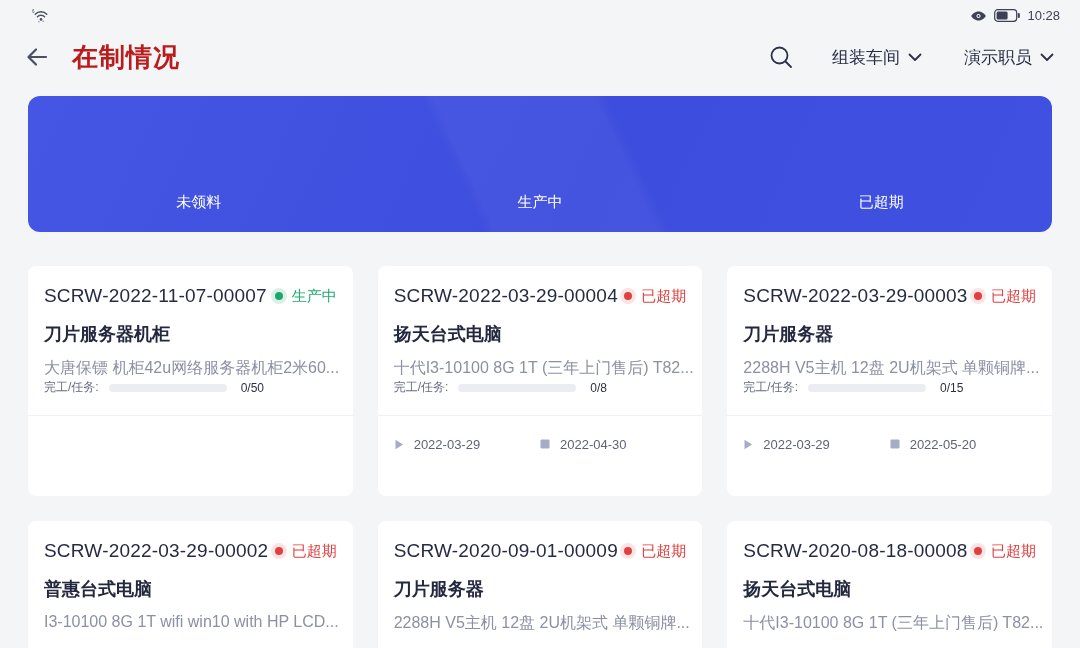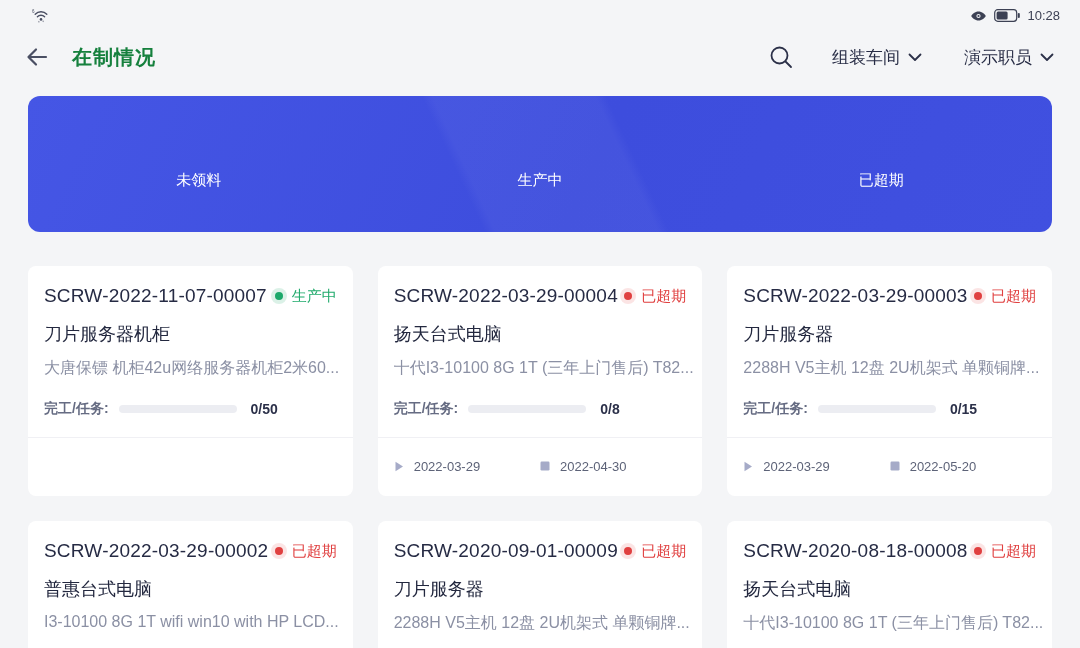--- a/index.html
+++ b/index.html
@@ -18,38 +18,38 @@
   }
   .sb-right { display: flex; align-items: center; gap: 7px; }
   .sb-time { font-size: 13px; color: #3c4154; }
 
   
   .header {
     display: flex; align-items: center;
     padding: 8px 26px 0 24px; height: 54px;
   }
   .page-title {
-    margin: 0 12px 0 22px; font-size: 20px; font-weight: 700;
-    color: #15803d; letter-spacing: 1px;
+    margin: 0 12px 0 22px; font-size: 26px; font-weight: 700;
+    color: #b91c1c; letter-spacing: 1px;
   }
   .header-right { margin-left: auto; display: flex; align-items: center; }
   .search-btn { margin-right: 38px; display: flex; align-items: center; cursor: pointer; }
   .dropdown {
     display: flex; align-items: center; cursor: pointer;
     font-size: 17px; color: #272c45;
   }
   .dropdown + .dropdown { margin-left: 42px; }
   .dropdown .chev { margin-left: 8px; }
 
   
   .banner {
     margin: 16px 28px 0; height: 136px; border-radius: 12px;
     background: linear-gradient(115deg, #4556e5 0%, #3d4ddd 55%, #4050e0 100%);
     position: relative; overflow: hidden;
-    display: flex; align-items: flex-end; padding-bottom: 42px;
+    display: flex; align-items: flex-end; padding-bottom: 20px;
   }
   .banner::before {
     content: ""; position: absolute; inset: 0;
     background: linear-gradient(65deg, rgba(255,255,255,0) 42%, rgba(255,255,255,0.04) 43%, rgba(255,255,255,0.04) 58%, rgba(255,255,255,0) 59%);
     pointer-events: none;
   }
   .tab {
     flex: 1; text-align: center; color: #ffffff; font-size: 15px;
     cursor: pointer; position: relative; z-index: 1;
   }
@@ -70,31 +70,31 @@
   .order { font-size: 19px; color: #262b44; letter-spacing: 0.2px; }
   .status { display: flex; align-items: center; font-size: 15px; white-space: nowrap; }
   .dot { width: 8px; height: 8px; border-radius: 50%; margin: 0 9px 0 4px; }
   .status.producing { color: #22ab6d; }
   .status.producing .dot { background: #1ca86a; box-shadow: 0 0 0 4px rgba(28,168,106,0.16); }
   .status.overdue { color: #e04040; }
   .status.overdue .dot { background: #e04040; box-shadow: 0 0 0 4px rgba(224,64,64,0.14); }
 
   .card-title {
     padding: 0 16px; margin-top: 15px;
-    font-size: 18px; font-weight: 400; color: #23283f;
+    font-size: 18px; font-weight: 700; color: #23283f;
     white-space: nowrap; overflow: hidden;
   }
   .card-desc {
     padding: 0 16px; margin-top: 12px;
     font-size: 16px; color: #8b90a4;
     white-space: nowrap; overflow: hidden;
   }
   .progress-row {
-    padding: 0 16px; margin-top: 21px;
-    display: flex; align-items: center; font-size: 14px; font-weight: bold;
+    padding: 0 16px; 
+    display: flex; align-items: center; font-size: 12px;
   }
   .plabel { color: #666c83; white-space: nowrap; }
   .ptrack {
     flex: 0 0 118px; height: 8px; border-radius: 4px;
     background: #ecedf2; margin: 0 14px 0 10px; overflow: hidden;
   }
   .pfill { display: block; height: 100%; width: 0%; background: #4050e0; border-radius: 4px; }
   .pvalue { color: #2b3049; }
   .divider { margin-top: 19px; border-top: 1px solid #f0f0f4; }
   .card-footer { display: flex; align-items: center; padding: 0 16px; height: 56px; text-align: right; }

